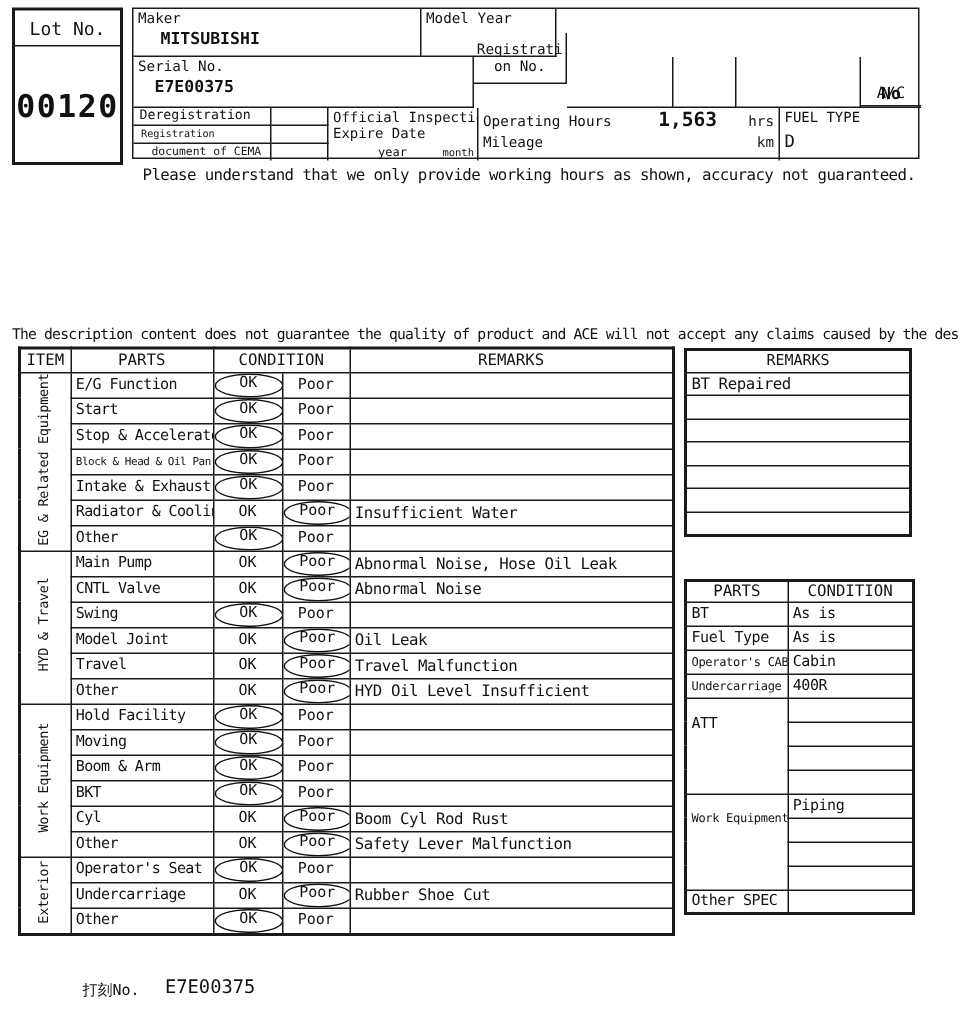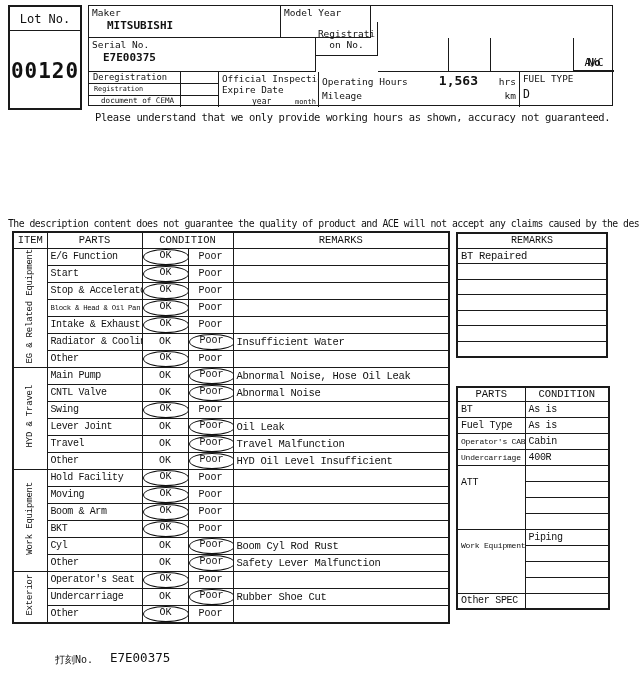--- a/index.html
+++ b/index.html
@@ -22,21 +22,21 @@
   .cell.noB { border-bottom:none; }
   .flabel { display:block; font-size:9.5px; padding:1px 3px 0 3px; line-height:11px; white-space:nowrap; }
   .fvalue { display:block; font-size:11px; font-weight:bold; line-height:15px; white-space:nowrap; }
 
   #notice-line { left:95px; top:111px; font-size:10.5px; letter-spacing:-0.4px; white-space:nowrap; }
   #disclaimer-line { left:8px; top:218px; font-size:9.8px; letter-spacing:-0.55px; white-space:nowrap; }
 
   
   #main-table-wrap { left:12px; top:231px; }
   table { border-collapse:collapse; table-layout:fixed; }
-  table.grid { border:2px solid #1a1a1a;font-family:Liberation Mono, monospace; }
+  table.grid { border:2px solid #1a1a1a; }
   table.grid td, table.grid th { border:1px solid #1a1a1a; padding:0 3px; overflow:hidden; white-space:nowrap; box-sizing:border-box; }
   #main-table { width:436px; }
   #main-table th { height:16px; font-size:10.5px; font-weight:normal; text-align:center; }
   #main-table td { height:16px; font-size:10px; letter-spacing:-0.4px; }
   #main-table td.part-small { font-size:7.3px; letter-spacing:-0.3px; }
   #main-table td.cond { text-align:center; padding:0; letter-spacing:0; }
   #main-table td.remark { font-size:10.5px; letter-spacing:-0.3px; }
   td.item-cell { text-align:center; padding:0; }
   .vtext { writing-mode:vertical-rl; transform:rotate(180deg); font-size:9px; letter-spacing:-0.2px; white-space:nowrap; display:inline-block; }
   .cond-pill { display:inline-block; min-width:30px; font-size:10px; line-height:13px; }
@@ -202,21 +202,21 @@
           <td class="cond"><span class="cond-pill circled">Poor</span></td>
           <td class="remark">Abnormal Noise</td>
         </tr>
         <tr>
           <td>Swing</td>
           <td class="cond"><span class="cond-pill circled">OK</span></td>
           <td class="cond"><span class="cond-pill">Poor</span></td>
           <td class="remark"></td>
         </tr>
         <tr>
-          <td>Lever Joint</td>
+          <td>Model Joint</td>
           <td class="cond"><span class="cond-pill">OK</span></td>
           <td class="cond"><span class="cond-pill circled">Poor</span></td>
           <td class="remark">Oil Leak</td>
         </tr>
         <tr>
           <td>Travel</td>
           <td class="cond"><span class="cond-pill">OK</span></td>
           <td class="cond"><span class="cond-pill circled">Poor</span></td>
           <td class="remark">Travel Malfunction</td>
         </tr>

